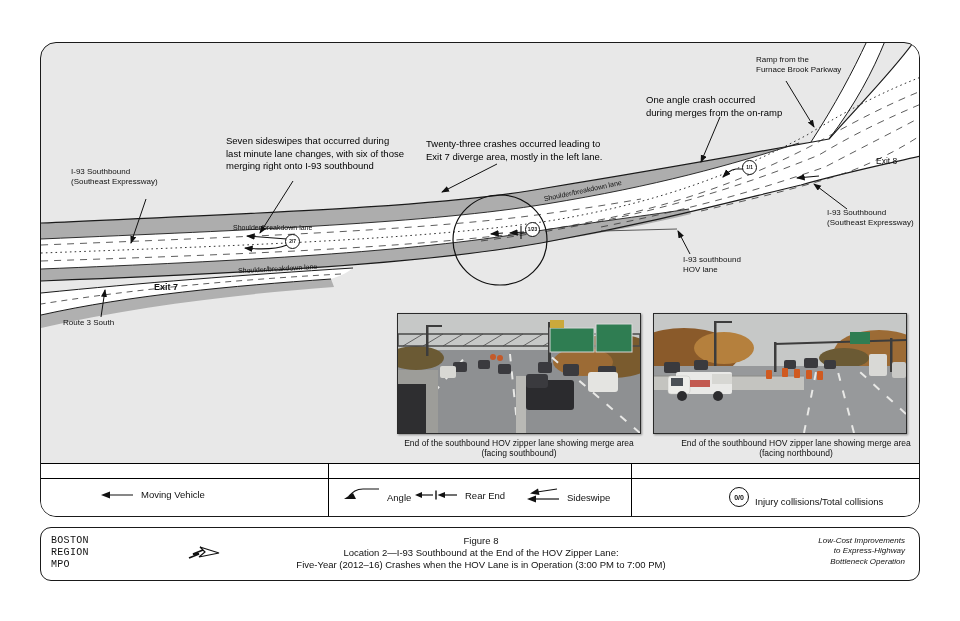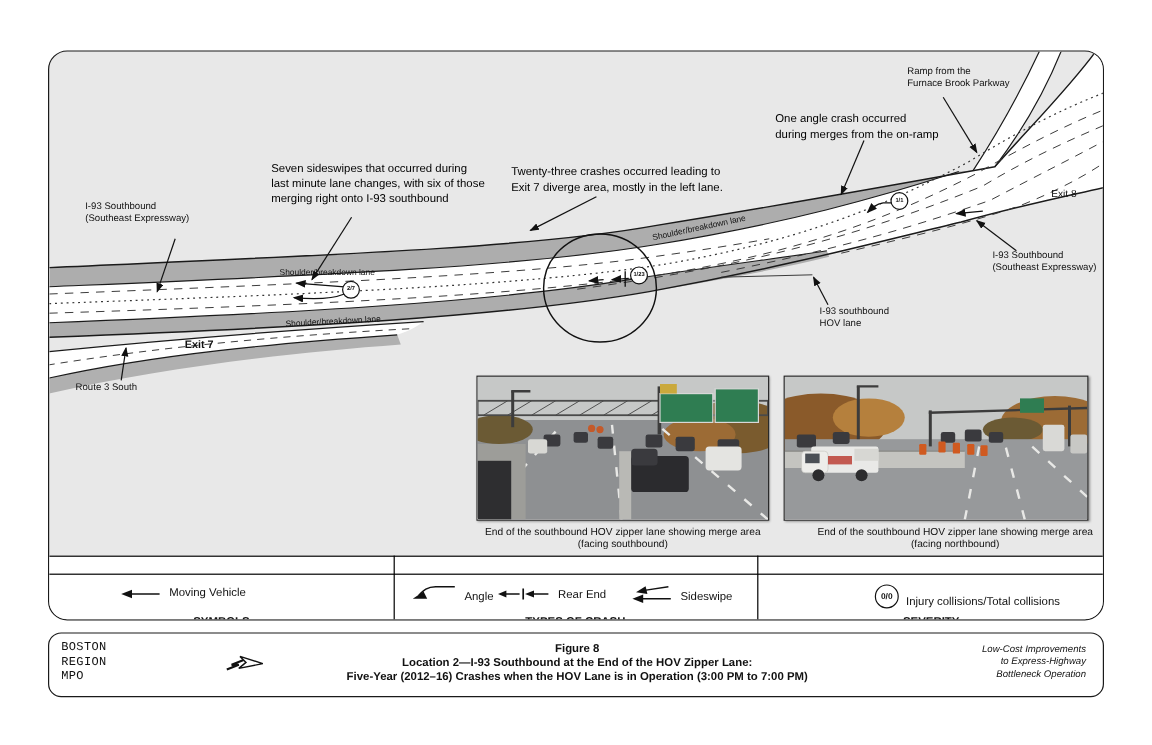--- a/index.html
+++ b/index.html
@@ -23,21 +23,21 @@
   .legend-line { position:absolute; left:0; width:880px; height:0; border-top:1px solid #000; }
   .legend-div { position:absolute; top:420px; width:1px; height:55px; background:#000; }
   .legend-h { position:absolute; top:422px; font-size:9.5px; font-weight:bold; text-align:center;margin-top:48px; }
   .legend-item { position:absolute; display:flex; align-items:flex-end; gap:6px; font-size:9.5px; }
   .sev-circle { width:20px; height:20px; border:1px solid #111; border-radius:50%; background:#fff;
                 font-size:7px; font-weight:bold; display:flex; align-items:center; justify-content:center; }
 
   .footerbox { position:absolute; left:40px; top:527px; width:880px; height:54px;
                border:1.5px solid #1a1a1a; border-radius:11px; background:#fff; }
   .org { position:absolute; left:10px; top:7px; font-size:10px; line-height:1.18; white-space:pre-line; letter-spacing:.3px;font-family:Liberation Mono, monospace; }
-  .ftitle { position:absolute; left:0; width:880px; text-align:center; font-weight:bold; font-size:9.5px; }
+  .ftitle { position:absolute; left:0; width:880px; text-align:center; font-weight:normal; font-size:9.5px; }
   .project { position:absolute; right:14px; top:8px; font-size:8px; font-style:italic; text-align:right; line-height:1.3; white-space:pre-line; }
 </style>
 </head>
 <body>
 
 <div class="page">
 
   <div class="mapbox">
 
     <svg class="roadart" width="880" height="475" viewBox="0 0 880 475">

